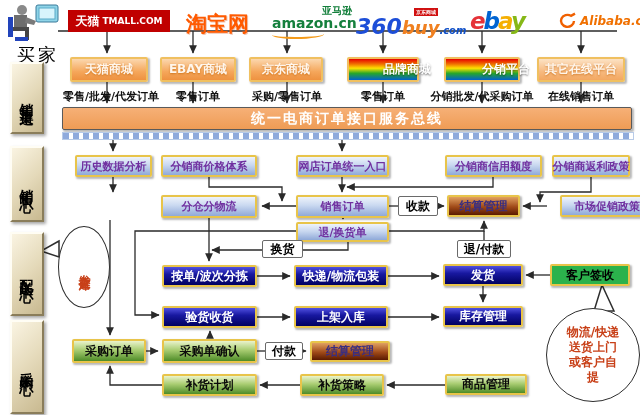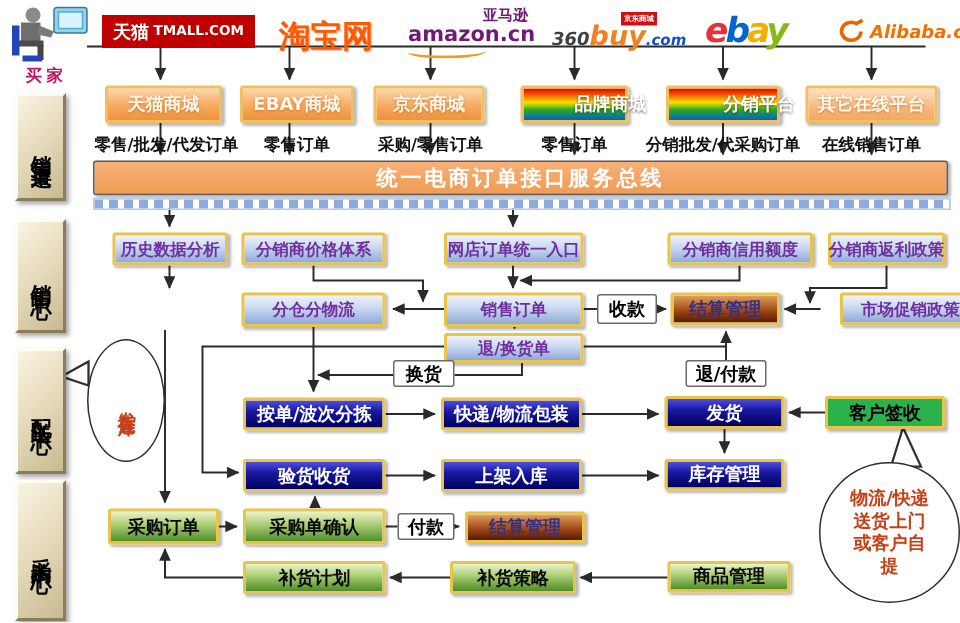--- a/index.html
+++ b/index.html
@@ -32,27 +32,27 @@
         border-top:2px solid #FFFDF4;border-left:2px solid #FFFDF4;
         border-right:2px solid #8A7D5A;border-bottom:2px solid #8A7D5A;
         color:#000;writing-mode:vertical-rl;text-orientation:upright;
         font-size:14px;font-weight:bold;letter-spacing:3px;box-shadow:2px 2px 3px rgba(0,0,0,.35);}
   .olabel{position:absolute;font-size:11px;font-weight:bold;color:#111;text-align:center;z-index:2;white-space:nowrap;}
   .bubble{position:absolute;border:1.5px solid #2E2E2E;border-radius:50%;background:#fff;
         color:#C84018;font-weight:bold;font-size:12px;display:flex;align-items:center;
         justify-content:center;text-align:center;z-index:2;line-height:1.25;}
   .tail{position:absolute;z-index:1;}
   #connectors{position:absolute;left:0;top:0;z-index:1;}
-  .buyer{position:absolute;color:#be185d;font-weight:bold;font-size:11px;letter-spacing:3px;z-index:2;}
+  .buyer{position:absolute;color:#000000;font-weight:normal;font-size:18px;letter-spacing:3px;z-index:2;}
   .tmall{position:absolute;background:#C00000;color:#fff;display:flex;align-items:center;
         justify-content:center;gap:3px;z-index:2;}
   .taobao{position:absolute;color:#FF5A00;font-weight:bold;font-size:21px;z-index:2;
         text-shadow:1px 1px 0 rgba(200,60,0,.3);white-space:nowrap;}
   .ebay{position:absolute;font-weight:bold;font-size:23px;letter-spacing:-2px;z-index:2;font-style:italic;}
-  .amz{position:absolute;z-index:2;color:#701a75;font-weight:bold;line-height:1;}
+  .amz{position:absolute;z-index:2;color:#15803d;font-weight:bold;line-height:1;}
   .jd{position:absolute;z-index:2;font-style:italic;font-weight:bold;white-space:nowrap;}
   .ali{position:absolute;z-index:2;color:#F07000;font-weight:bold;font-style:italic;font-size:12px;
         display:flex;align-items:center;gap:2px;white-space:nowrap;}
 </style>
 </head>
 <body>
 
 <div id="stage">
 
   <svg id="connectors" width="640" height="415">
@@ -127,21 +127,21 @@
     <span style="font-size:12px;font-weight:bold;">天猫</span>
     <span style="font-size:9px;font-weight:bold;">TMALL.COM</span>
   </div>
   <div class="taobao" style="left:186px;top:10px;">淘宝网</div>
   <div class="amz" style="left:272px;top:6px;width:80px;">
     <div style="text-align:right;font-size:10px;">亚马逊</div>
     <div style="font-size:14px;">amazon.cn</div>
     <div style="width:52px;height:7px;border-bottom:2.5px solid #F49B1B;border-radius:0 0 60% 50%;"></div>
   </div>
   <div class="jd" style="left:356px;top:14px;">
-    <span style="color:#404040;font-size:12px;margin-left:12px;">360</span><span style="color:#F08020;font-size:18px;">buy</span><span style="color:#1050C8;font-size:10px;">.com</span>
+    <span style="color:#1d4ed8;font-size:22px;">360</span><span style="color:#F08020;font-size:18px;">buy</span><span style="color:#1050C8;font-size:10px;">.com</span>
     <span style="position:absolute;left:58px;top:-6px;background:#D01010;color:#fff;font-size:5px;font-style:normal;padding:1px 2px;">京东商城</span>
   </div>
   <div class="ebay" style="left:470px;top:8px;">
     <span style="color:#E53238;">e</span><span style="color:#0064D2;">b</span><span style="color:#F5AF02;">a</span><span style="color:#86B817;">y</span>
   </div>
   <div class="ali" style="left:558px;top:12px;">
     <svg width="20" height="17">
       <path d="M16,9 a6.5,6 0 1 1 -3,-5.2 l4,-2.2" stroke="#F06000" stroke-width="2.4" fill="none"></path>
     </svg>
     <span>Alibaba.com</span>

